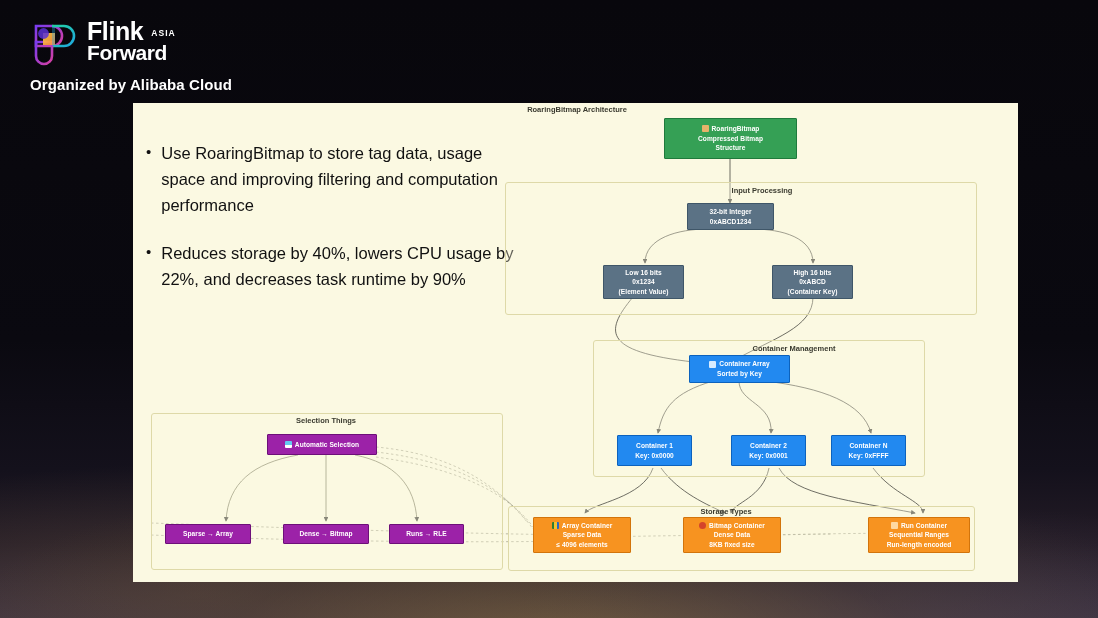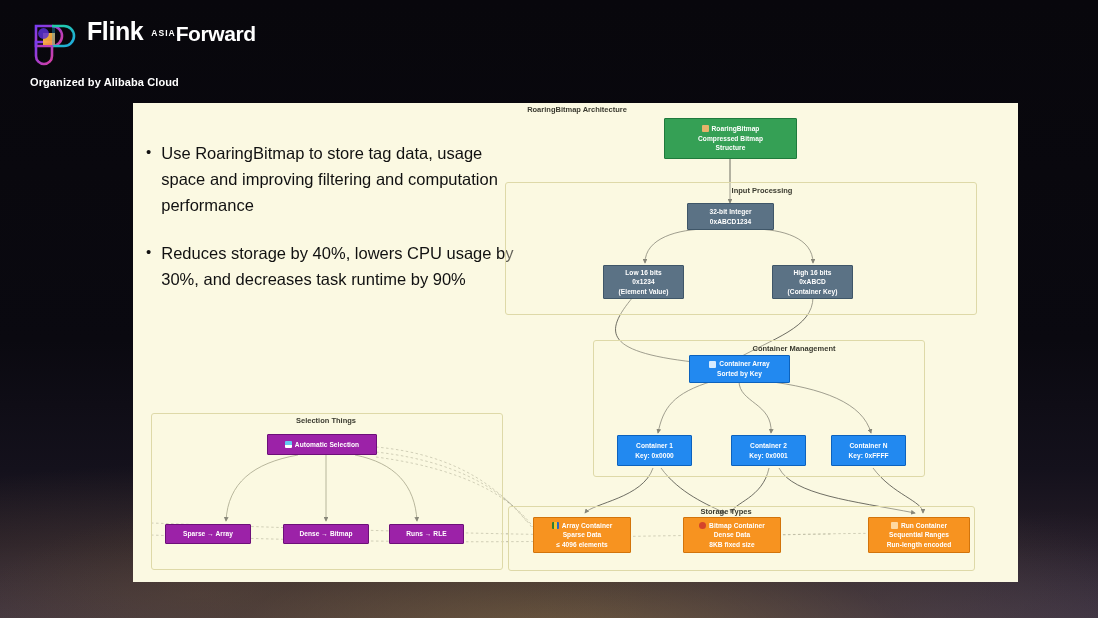--- a/index.html
+++ b/index.html
@@ -19,34 +19,34 @@
       linear-gradient(180deg, #08070c 0%, #0a0910 55%, #14111c 76%, #241c26 88%, #3a3040 100%);
     overflow: hidden;
   }
   
   .logo-wrap {
     position: absolute; left: 30px; top: 20px;
     display: flex; flex-direction: column; gap: 6px;
   }
   .logo-row { display: flex; align-items: flex-start; gap: 9px; }
   .logo-mark { width: 48px; height: 50px; flex: 0 0 auto; }
-  .logo-text { display: flex; flex-direction: row; line-height: 0.92; align-items: flex-end; }
+  .logo-text { display: flex; flex-direction: column; line-height: 0.92; }
   .logo-l1 { display: flex; align-items: flex-start; gap: 8px; }
   .logo-flink {
     color: #ffffff; font-size: 25px; font-weight: 700; letter-spacing: -0.4px;
   }
   .logo-asia {
     color: #ffffff; font-size: 8.5px; font-weight: 700; letter-spacing: 1px;
     margin-top: 10px;
   }
   .logo-forward {
     color: #ffffff; font-size: 21px; font-weight: 700; letter-spacing: -0.4px;
   }
   .logo-sub {
-    color: #ffffff; font-size: 11px; font-weight: 700; letter-spacing: 0.1px;
+    color: #ffffff; font-size: 15px; font-weight: 700; letter-spacing: 0.1px;
   }
   .slide-title {
     position: absolute; left: 220px; top: 22px;
     color: #ffffff; font-size: 34px; font-weight: 700; letter-spacing: -0.3px;
     white-space: nowrap;
   }
   
   #panel {
     position: absolute; left: 133px; top: 103px;
     width: 885px; height: 479px;
@@ -140,21 +140,21 @@
 
   <div id="panel">
 
     <div class="bullets">
       <div class="bullet">
         <span class="bullet-dot">•</span>
         <span class="bullet-txt">Use RoaringBitmap to store tag data, usage space and improving filtering and computation performance</span>
       </div>
       <div class="bullet">
         <span class="bullet-dot">•</span>
-        <span class="bullet-txt">Reduces storage by 40%, lowers CPU usage by 30%, and decreases task runtime by 90%</span>
+        <span class="bullet-txt">Reduces storage by 40%, lowers CPU usage by 22%, and decreases task runtime by 90%</span>
       </div>
     </div>
 
     <div id="diagram">
 
       <svg width="885" height="479" style="position:absolute;left:0;top:0;">
         <defs>
           <marker id="ah" markerWidth="6" markerHeight="6" refX="5" refY="3" orient="auto">
             <path d="M0,0 L6,3 L0,6 z" fill="#4a4a42"></path>
           </marker>

